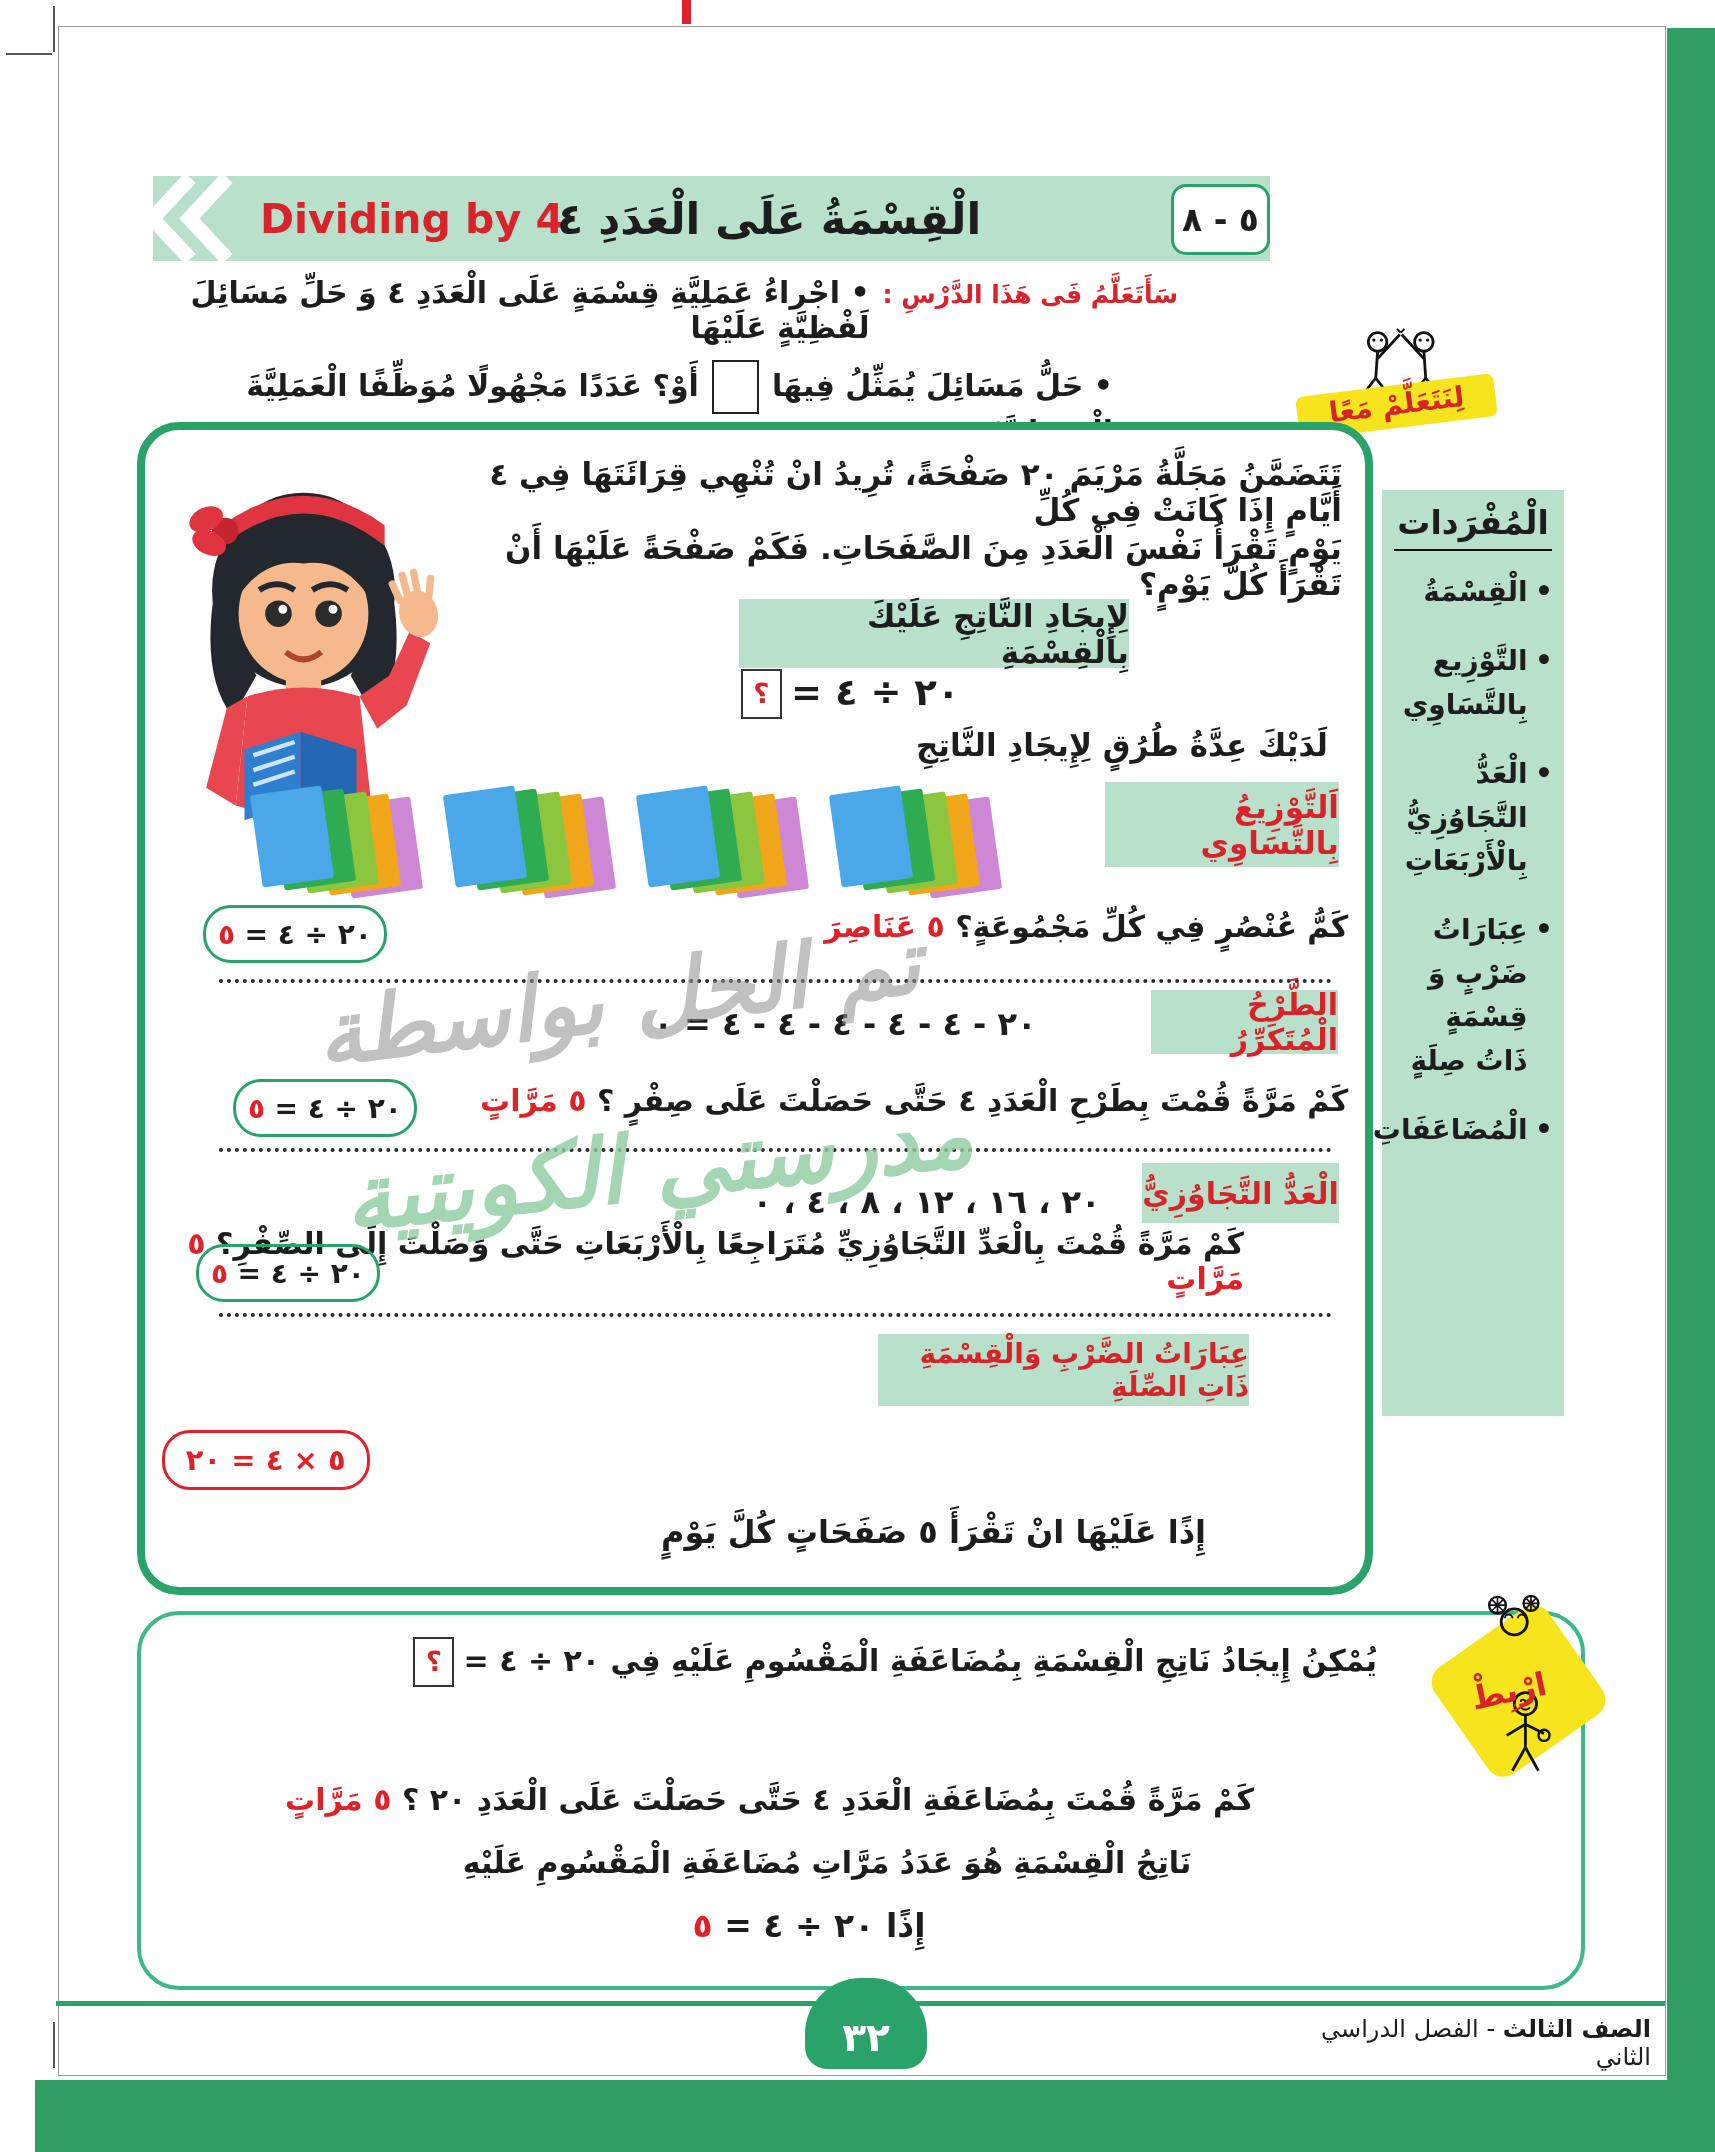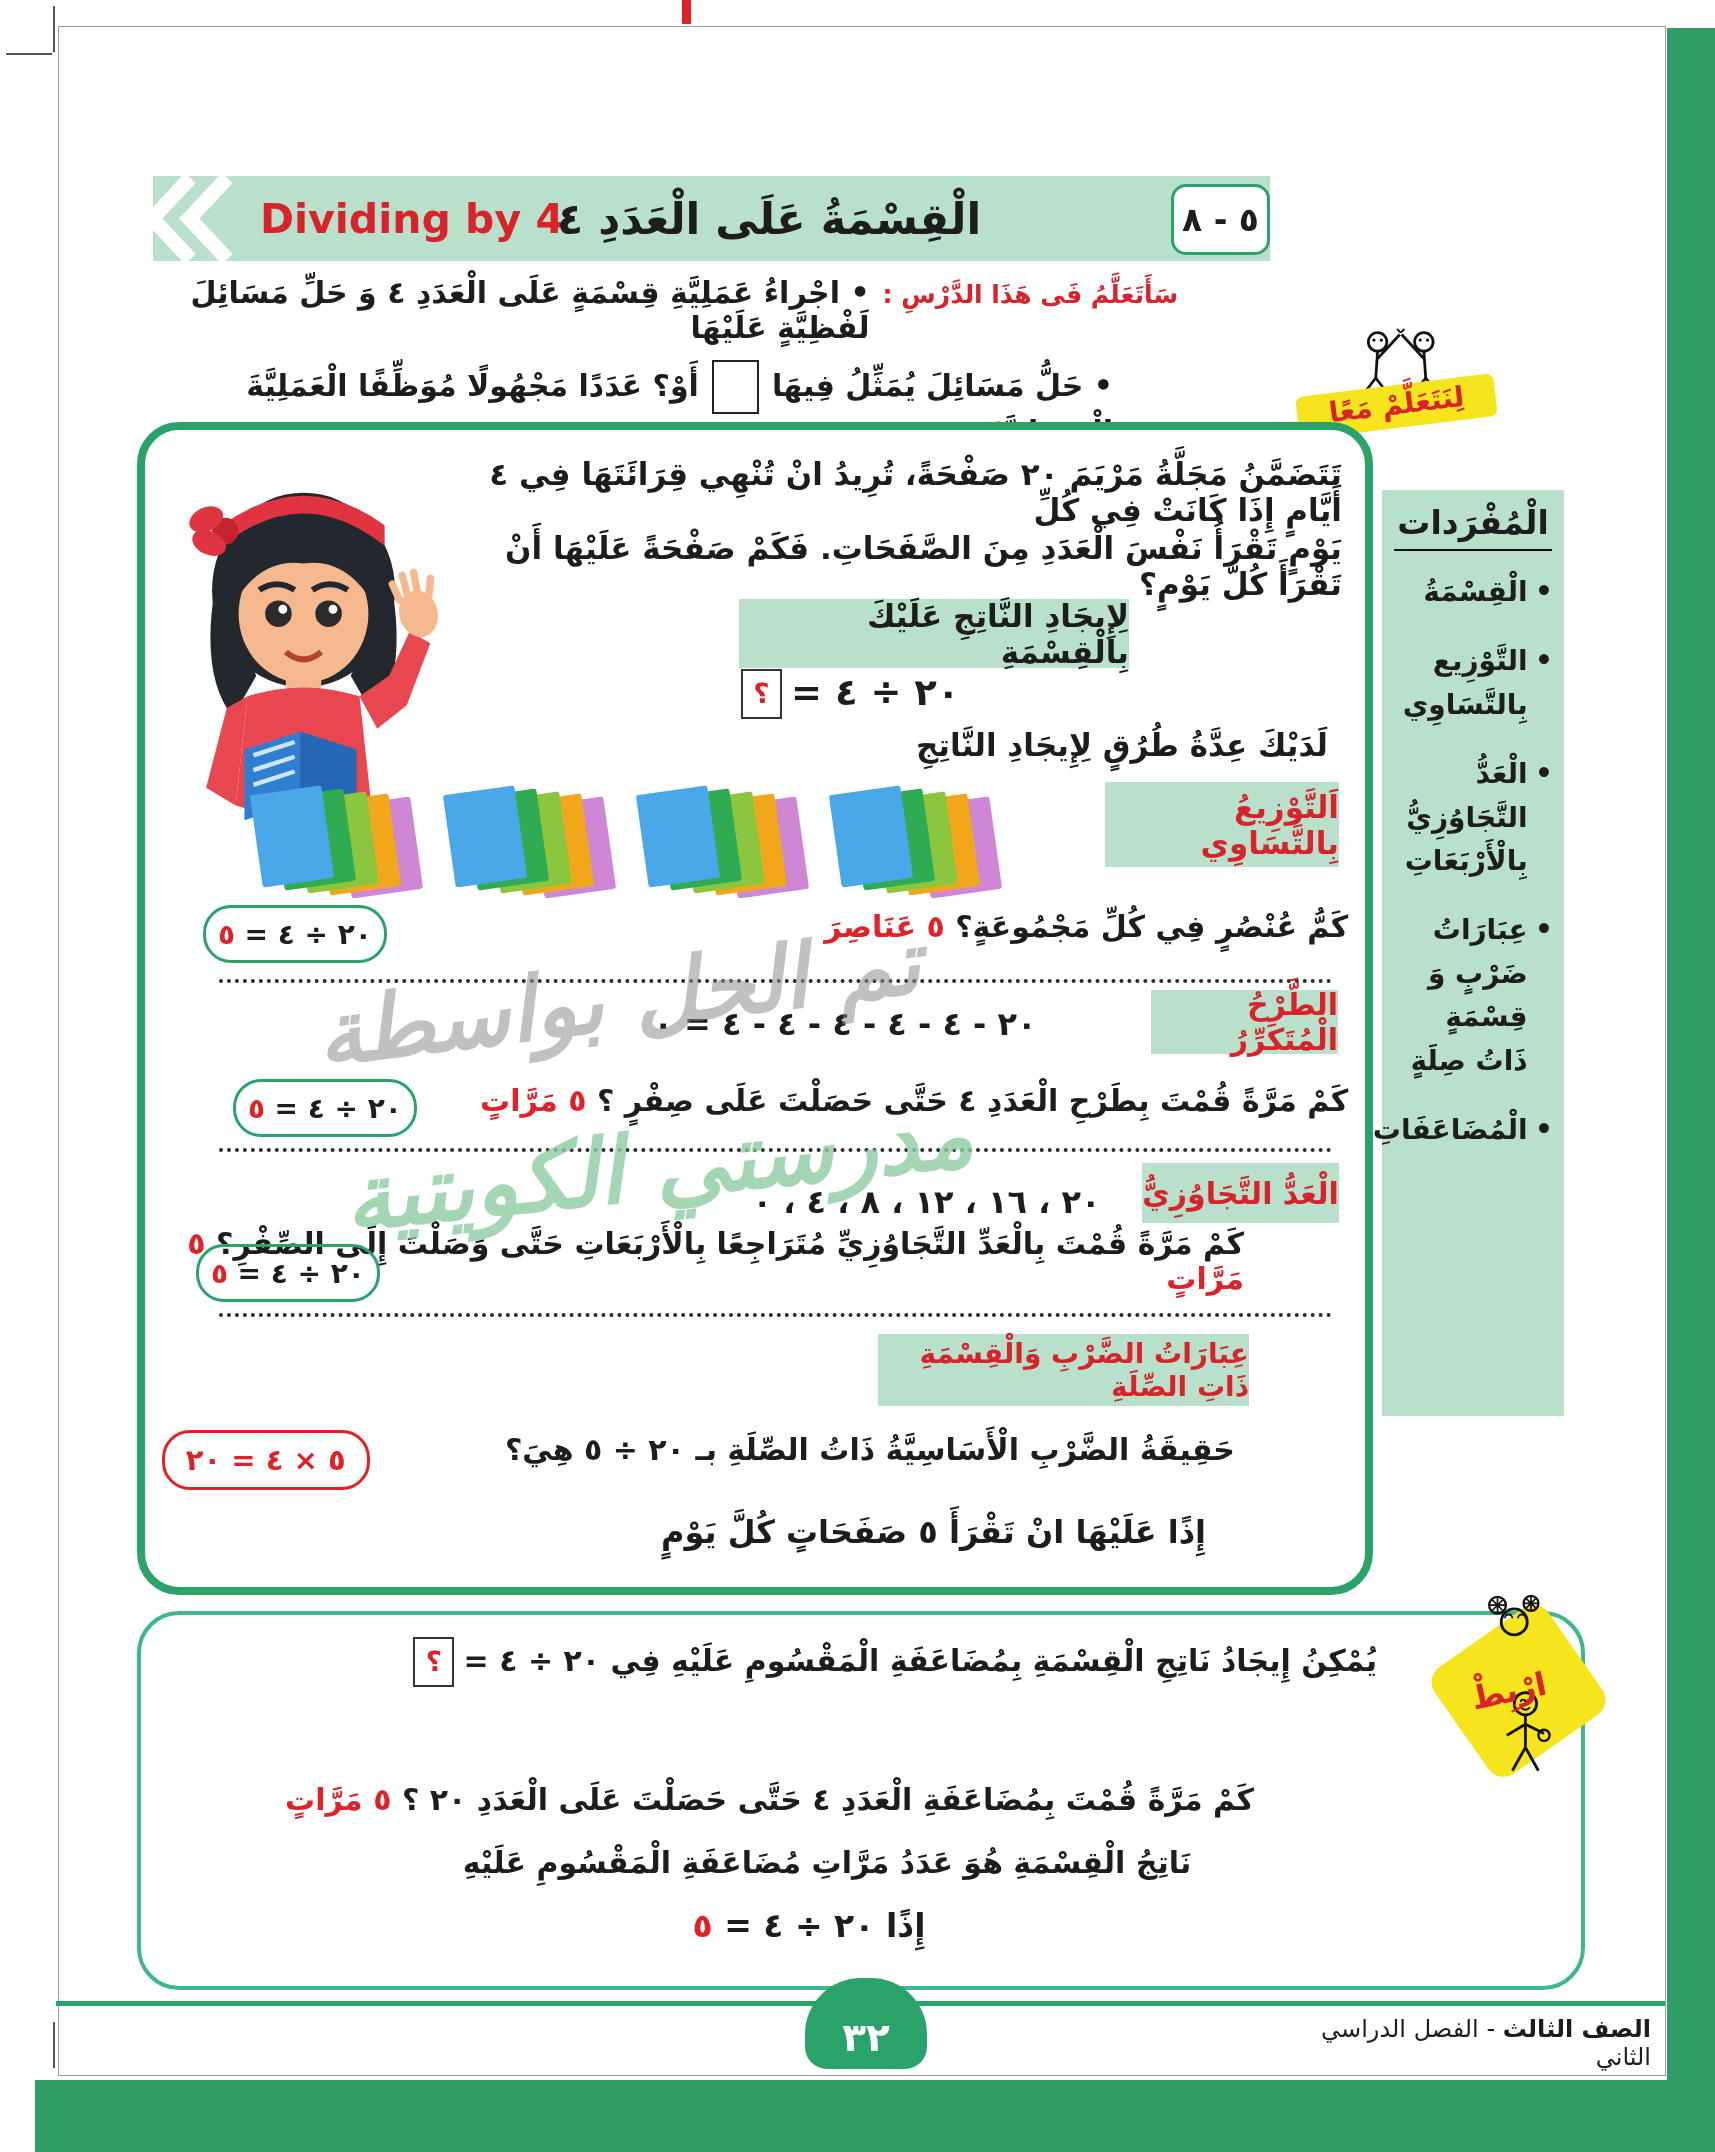--- a/index.html
+++ b/index.html
@@ -277,25 +277,20 @@
       <span>كَمْ مَرَّةً قُمْتَ بِالْعَدِّ التَّجَاوُزِيِّ مُتَرَاجِعًا بِالْأَرْبَعَاتِ حَتَّى وَصَلْتَ إِلَى الصِّفْرِ؟</span>
       <span class="red">٥ مَرَّاتٍ</span>
     </div>
     <div class="abs pill pill3">
       <span>٢٠ ÷ ٤ =</span>
       <span class="red">٥</span>
     </div>
     <div class="abs dotted dot3"></div>
 
     <div class="abs related-label mint rtl">عِبَارَاتُ الضَّرْبِ وَالْقِسْمَةِ ذَاتِ الصِّلَةِ</div>
-    <div class="abs q-line related-q">
-      <span>حَقِيقَةُ الضَّرْبِ الْأَسَاسِيَّةُ ذَاتُ الصِّلَةِ بـ</span>
-      <span>٢٠ ÷ ٥</span>
-      <span>هِيَ؟</span>
-    </div>
     <div class="abs red-pill">٥ × ٤ = ٢٠</div>
 
     <div class="abs conclusion">إِذًا عَلَيْهَا انْ تَقْرَأَ ٥ صَفَحَاتٍ كُلَّ يَوْمٍ</div>
   </div>
 
   <div class="abs vocab mint">
     <div class="vocab-title">
       <span>الْمُفْرَدات</span>
     </div>
     <div class="vocab-list">

